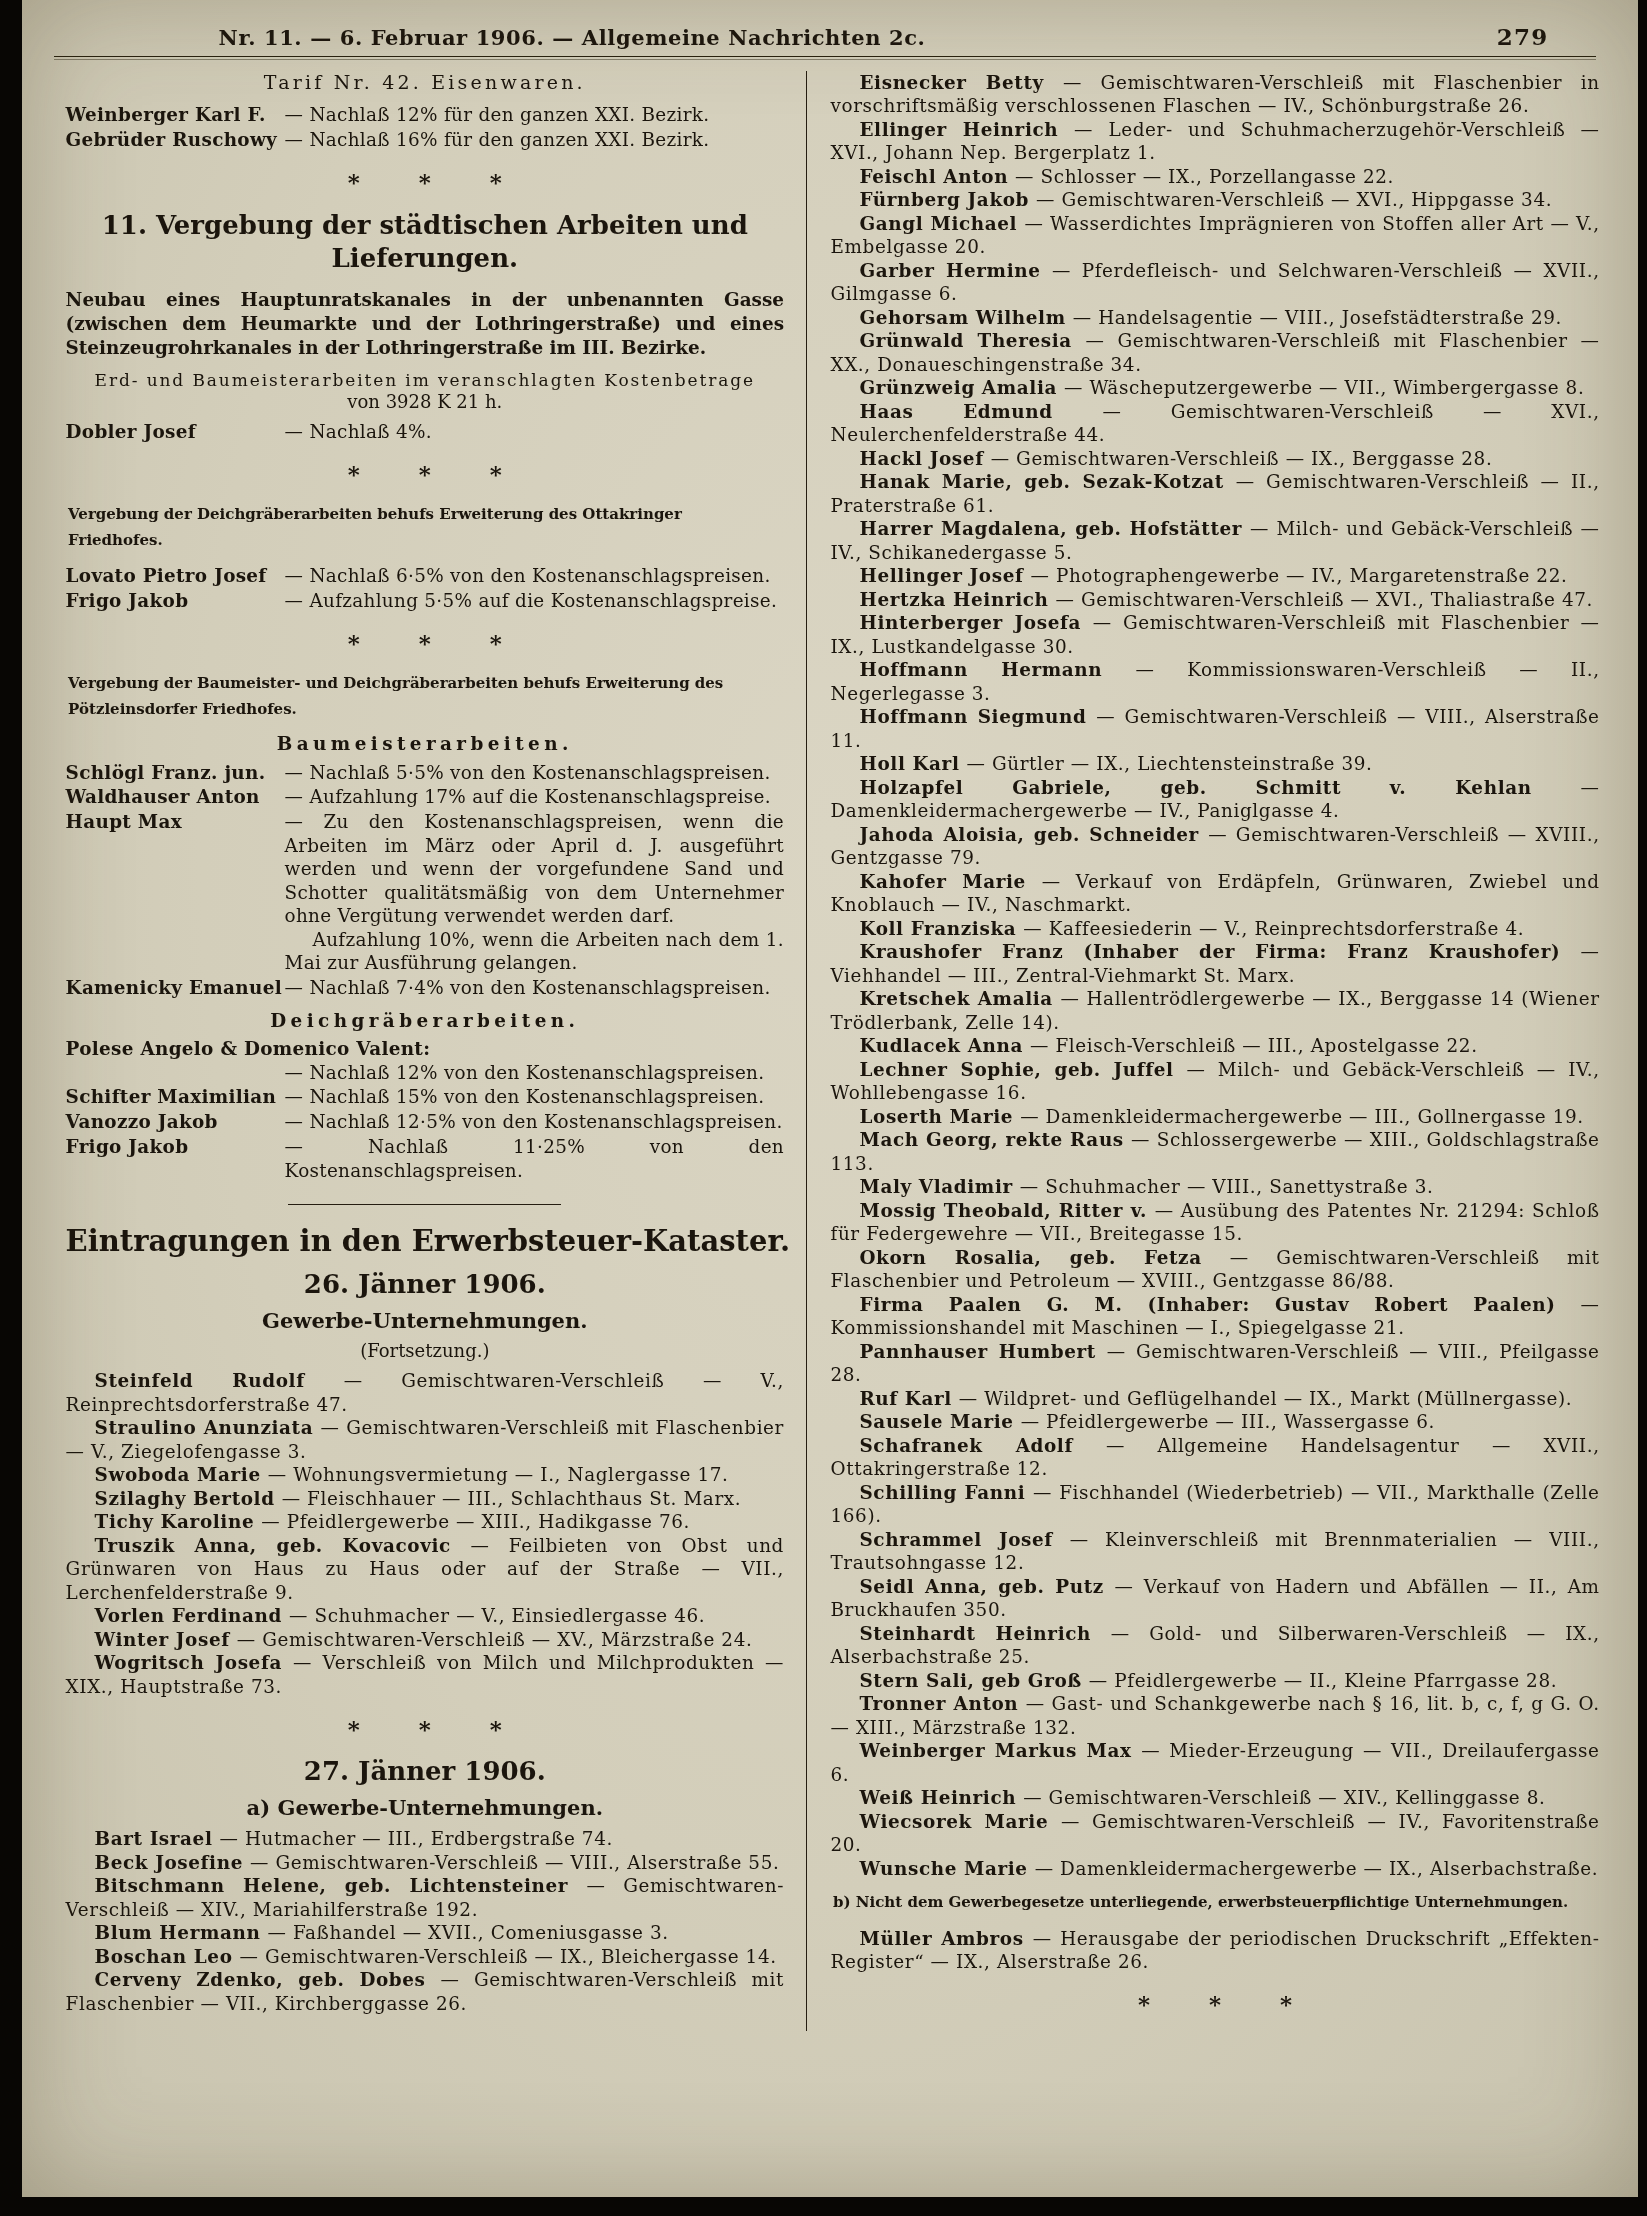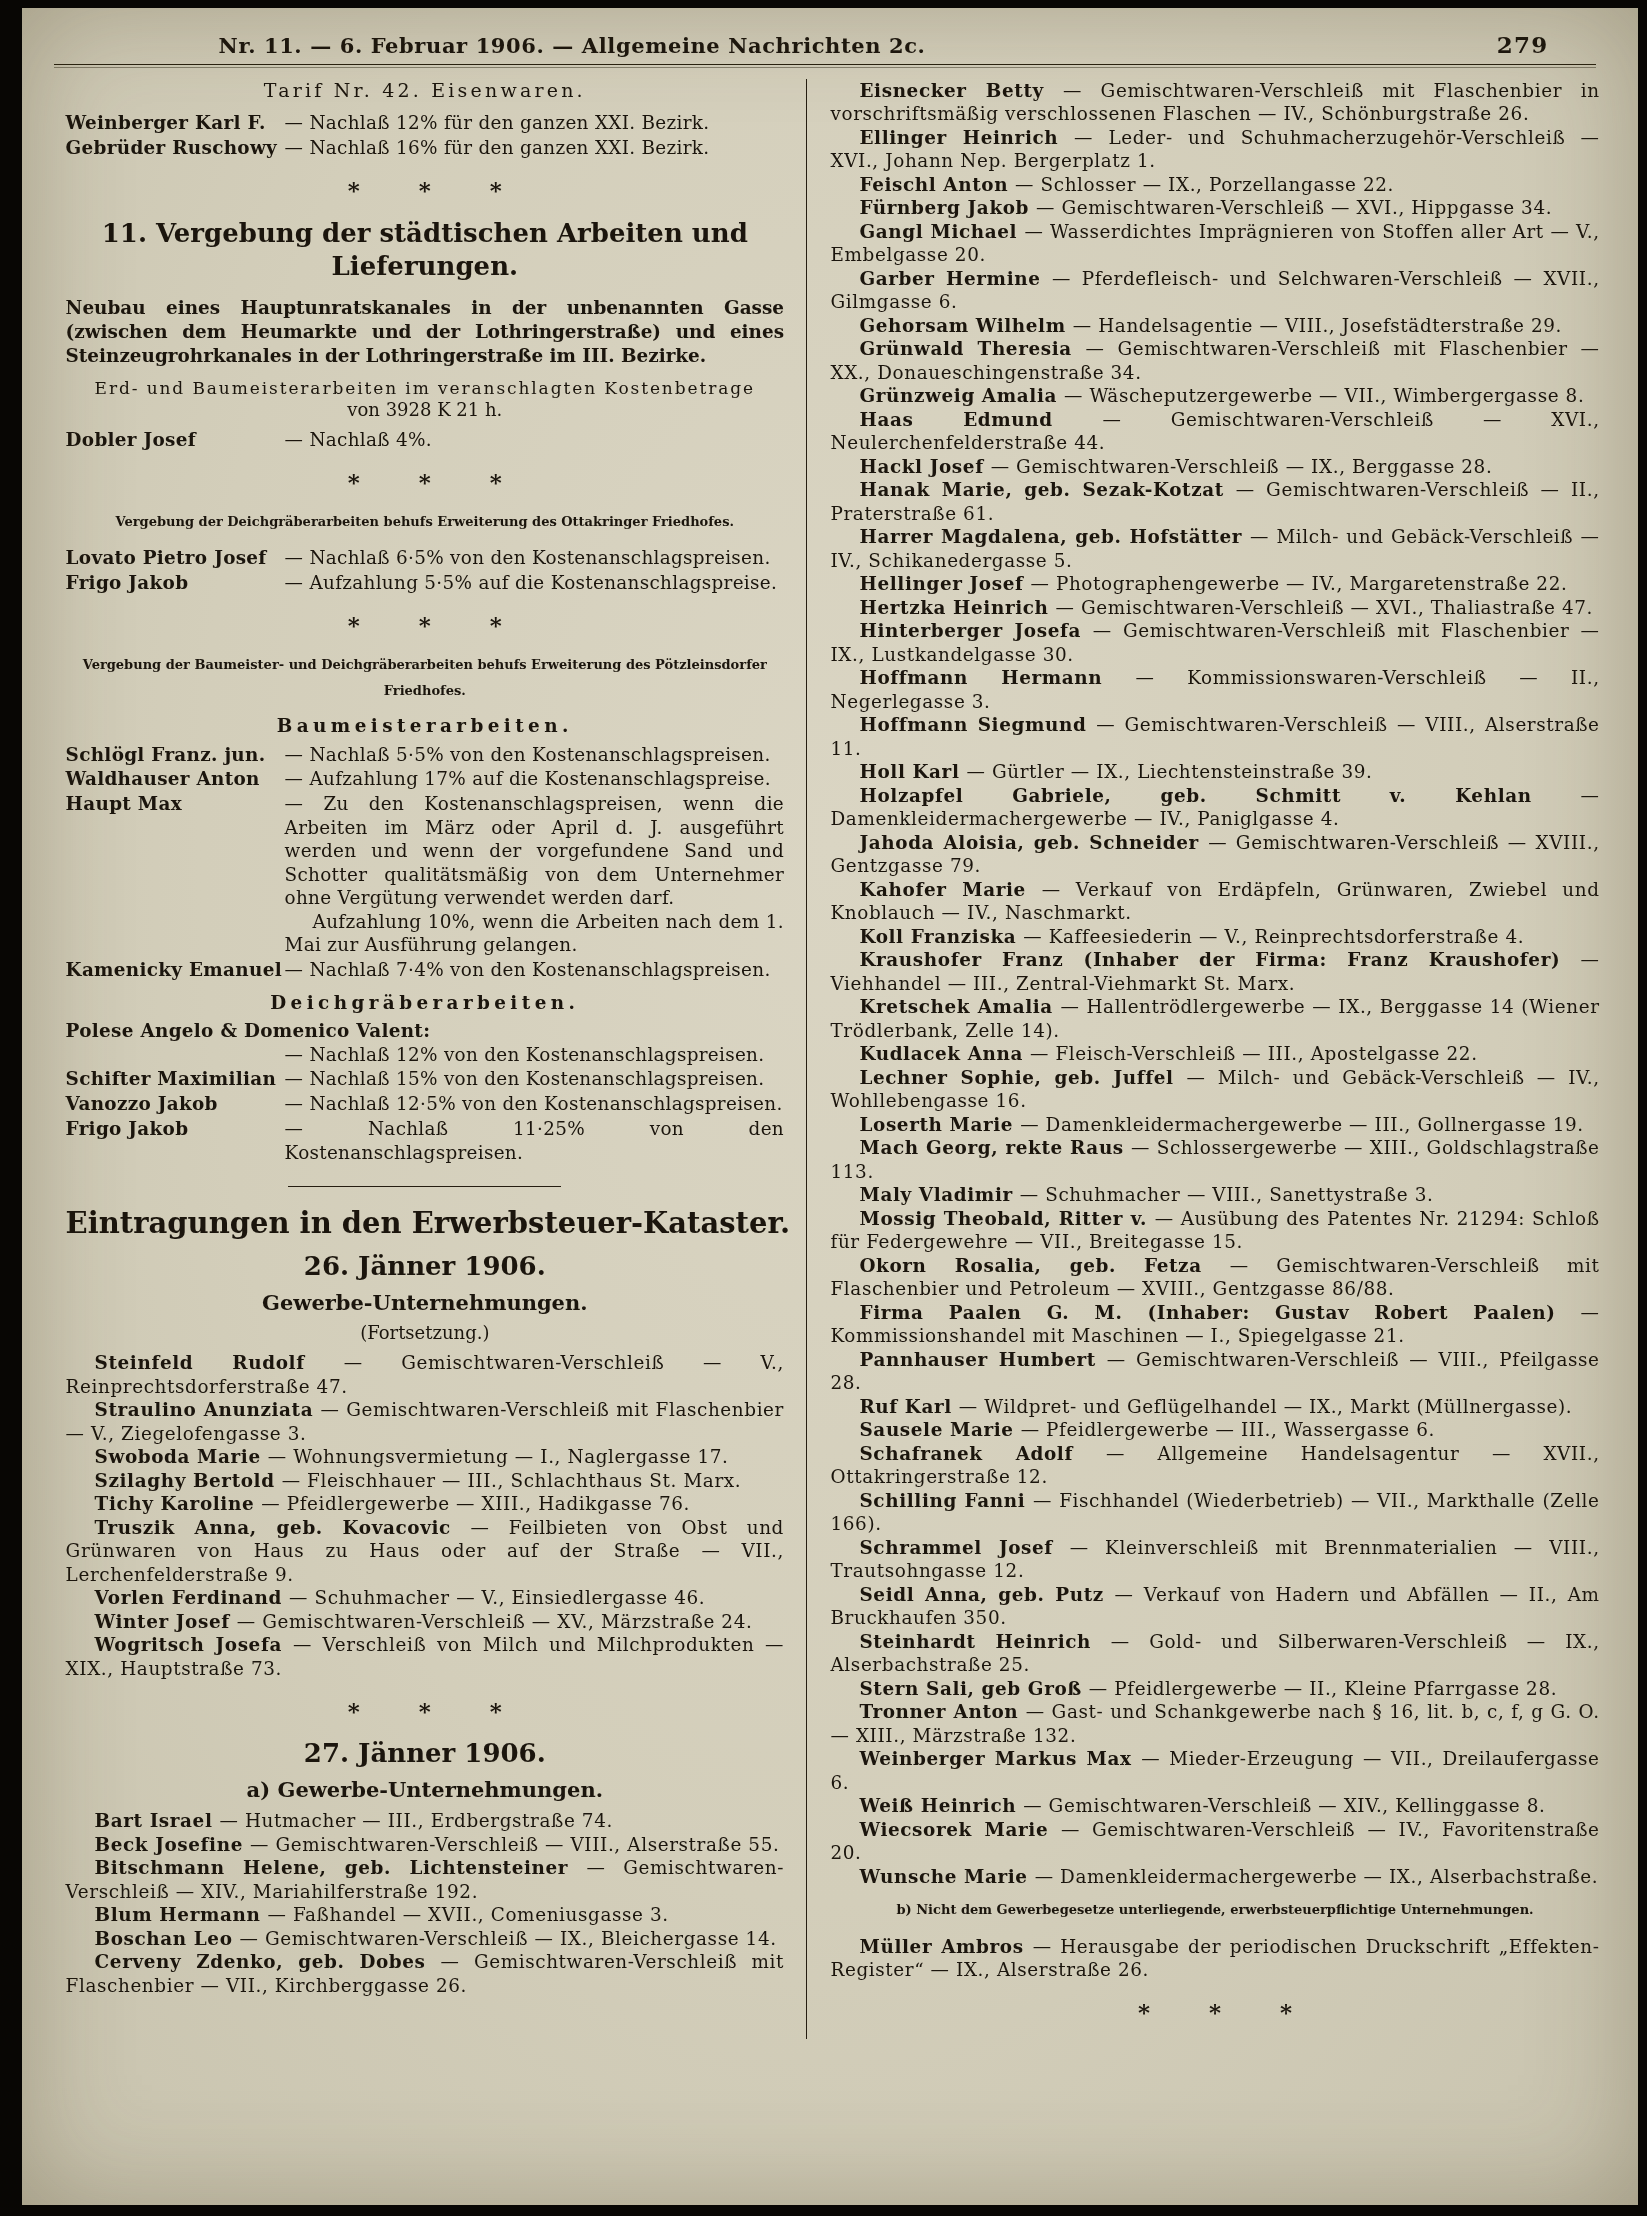--- a/index.html
+++ b/index.html
@@ -4,21 +4,21 @@
 <style>
   * { box-sizing: border-box; }
   html, body { margin: 0; padding: 0; }
   body {
     width: 1647px; height: 2216px;
     background: #080604;
     position: relative;
     font-family: "DejaVu Serif", "Liberation Serif", serif;
   }
   #paper {
-    position: absolute; left: 21.6px; top: 8px;
+    position: absolute; left: 21.6px; top: 0;
     width: 1616px; height: 2197px;
     background: radial-gradient(ellipse at 50% 38%, #dad5c3 0%, #d3ceba 55%, #c8c3ae 100%);
     color: #1b150d;
     overflow: hidden;
   }
   #paper::after {
     content: ''; position: absolute; inset: 0;
     box-shadow: inset 0 0 108px rgba(70,55,25,.30);
     pointer-events: none;
   }
@@ -52,21 +52,21 @@
   .name_row .tcol { flex: 1; display: block; text-align: justify; }
   .name_row .tx2 { display: block; text-indent: 28px; }
 
   .name_row_wide { display: block; font-size: 18.4px; line-height: 23.5px; margin: 1.3px 0; letter-spacing: 0.3px; }
   .name_row_wide .nm { display: block; font-weight: bold; }
   .name_row_wide .tcol { display: block; margin-left: 219px; }
 
   .tariff_line { text-align: center; font-size: 19px; letter-spacing: 3.2px; margin: 0 0 10.2px; }
   .stars { text-align: center; font-size: 23px; font-weight: bold; word-spacing: 51px; margin: 16.5px 0 14px; }
   .section_heading { text-align: center; font-weight: bold; font-size: 26px; line-height: 33px; margin: 5.1px 19px 12.7px; }
-  .sub_heading { text-align: center; font-weight: bold; font-size: 13px; line-height: 26px; margin: 9px 2.5px 11.4px; }
+  .sub_heading { text-align: left; font-weight: bold; font-size: 15px; line-height: 26px; margin: 9px 2.5px 11.4px; }
   .bold_paragraph { font-weight: bold; font-size: 18.4px; line-height: 24px; text-align: justify; margin: 2.5px 0 10.2px; }
   .spaced_line { text-align: center; font-size: 17px; letter-spacing: 1.9px; margin-top: 5.1px; }
   .center_line { text-align: center; font-size: 18px; margin: 1.3px 0 7.6px; }
   .spaced_center { text-align: center; font-size: 18.4px; letter-spacing: 4.4px; margin: 10.2px 0 6.4px; font-weight: bold; }
   .rule { width: 273px; margin: 21.6px auto 18px; border-top: 1.9px solid #251d11; height: 0; }
   .big_heading { text-align: center; font-weight: bold; font-size: 29px; line-height: 36px; margin: 2.5px 0 10.2px; white-space: nowrap; }
   .date_heading { text-align: center; font-weight: bold; font-size: 26px; margin: 7.6px 0 9px; }
   .group_heading { text-align: center; font-weight: bold; font-size: 21px; margin: 5.1px 0 7.6px; }
 </style>
 </head>

